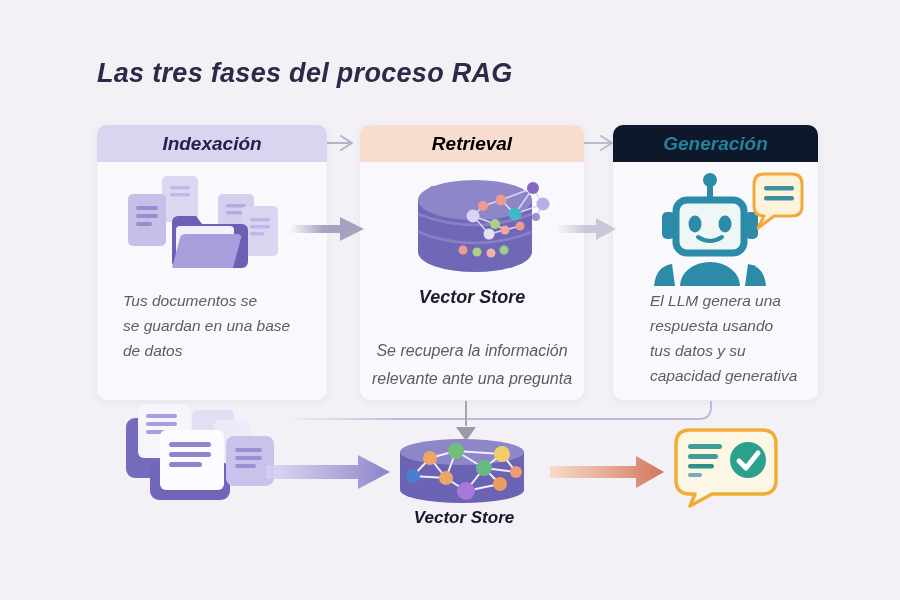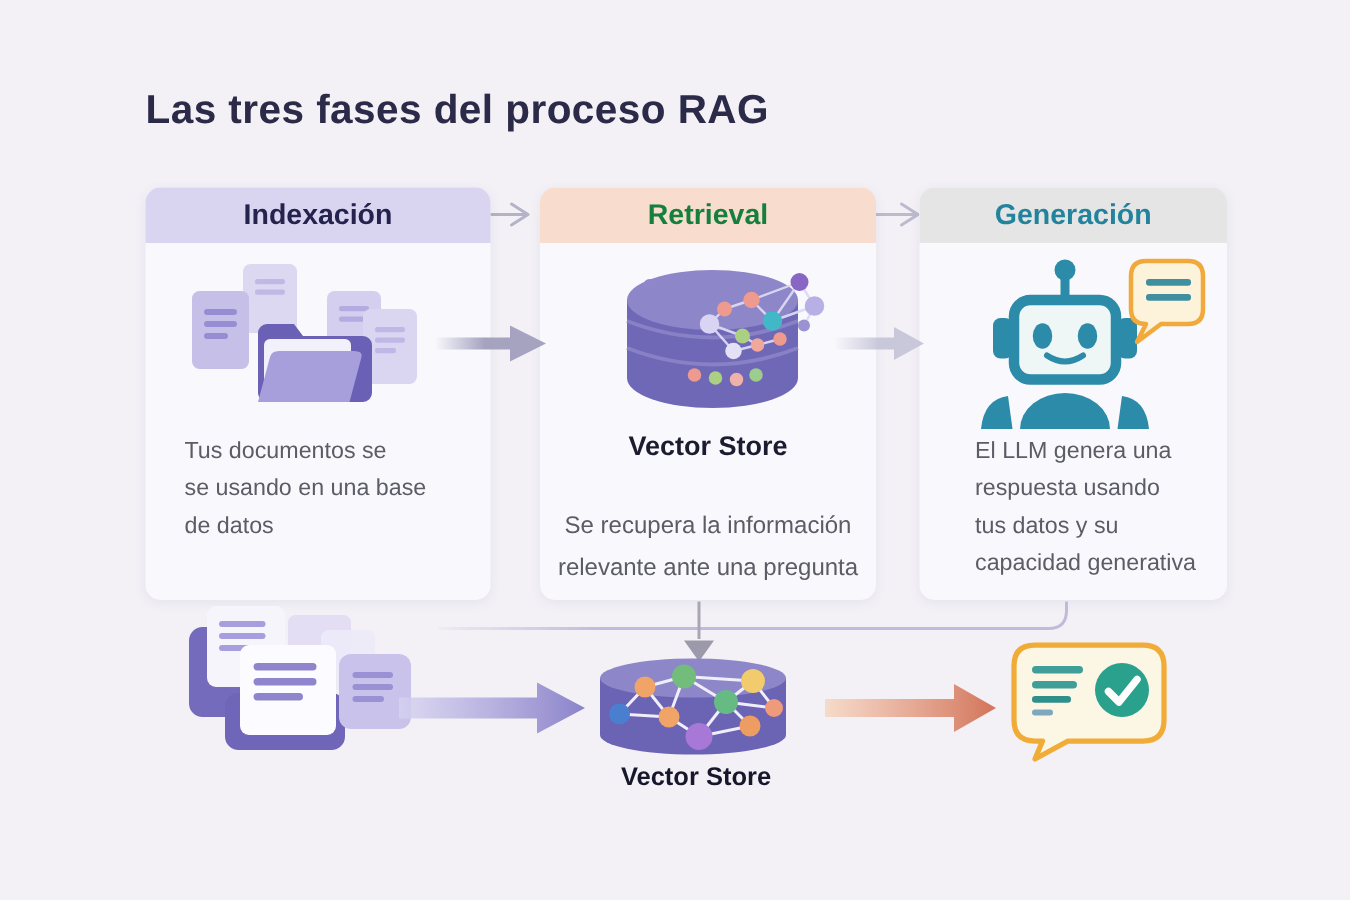--- a/index.html
+++ b/index.html
@@ -1,30 +1,30 @@
 <!DOCTYPE html>
 <html><head>
 <meta charset="utf-8">
 <style>
   * { margin:0; padding:0; box-sizing:border-box; }
   html,body { width:900px; height:600px; }
   body { font-family:"Liberation Sans", sans-serif; }
-  .canvas { position:relative; width:900px; height:600px; background:#f3f1f6; overflow:hidden; }
+  .canvas { position:relative; width:900px; height:600px; background:#f3f1f6; overflow:hidden;font-style:italic; }
   .abs { position:absolute; }
   .title { position:absolute; left:97px; top:58px; font-size:27px; font-weight:700; color:#2b2b49; letter-spacing:.3px; }
   .card { position:absolute; top:125px; height:275px; background:#f9f8fc; border-radius:10px;
           box-shadow:0 2px 8px rgba(90,80,140,.08); }
   .card1 { left:97px;  width:230px; }
   .card2 { left:360px; width:224px; }
   .card3 { left:613px; width:205px; }
   .card-header { height:37px; border-radius:10px 10px 0 0; display:flex; align-items:center;
                  justify-content:center; font-size:19px; font-weight:700; }
   .h-idx { background:#d9d4ef; color:#23234d; }
-  .h-ret { background:#f8ddcf; color:#15803d; }
-  .h-gen { background:#e5e5e5; color:#23839c;align-items:center; }
+  .h-ret { background:#f8ddcf; color:#000000; }
+  .h-gen { background:#0f172a; color:#23839c;align-items:center; }
   .desc { position:absolute; font-size:15.5px; line-height:25px; color:#5c5c66; }
   .desc1 { left:26px; top:163px; }
   .desc2 { left:0; top:212px; width:100%; text-align:center; line-height:28px; font-size:16px; }
   .desc3 { left:37px; top:163px; }
   .caption2 { position:absolute; left:0; top:162px; width:100%; text-align:center;
               font-size:18px; font-weight:700; color:#1c1c30; }
   .vs-label { position:absolute; left:396px; top:508px; width:136px; text-align:center;
               font-size:17px; font-weight:700; color:#17172b; }
 </style>
 </head>
@@ -40,21 +40,21 @@
   <svg class="abs" style="left:576px;top:134px" width="44" height="18" viewBox="0 0 44 18">
     <path d="M2 9 H34 M25 2 L36 9 L25 16" stroke="#bcbacc" stroke-width="2" fill="none" stroke-linecap="round" stroke-linejoin="round"></path>
   </svg>
 
   <div class="card card1">
     <div class="card-header h-idx">
       <span>Indexación</span>
     </div>
     <div class="desc desc1">
       <div>Tus documentos se</div>
-      <div>se usando en una base</div>
+      <div>se guardan en una base</div>
       <div>de datos</div>
     </div>
   </div>
 
   <div class="card card2">
     <div class="card-header h-ret">
       <span>Retrieval</span>
     </div>
     <div class="caption2">Vector Store</div>
     <div class="desc desc2">

